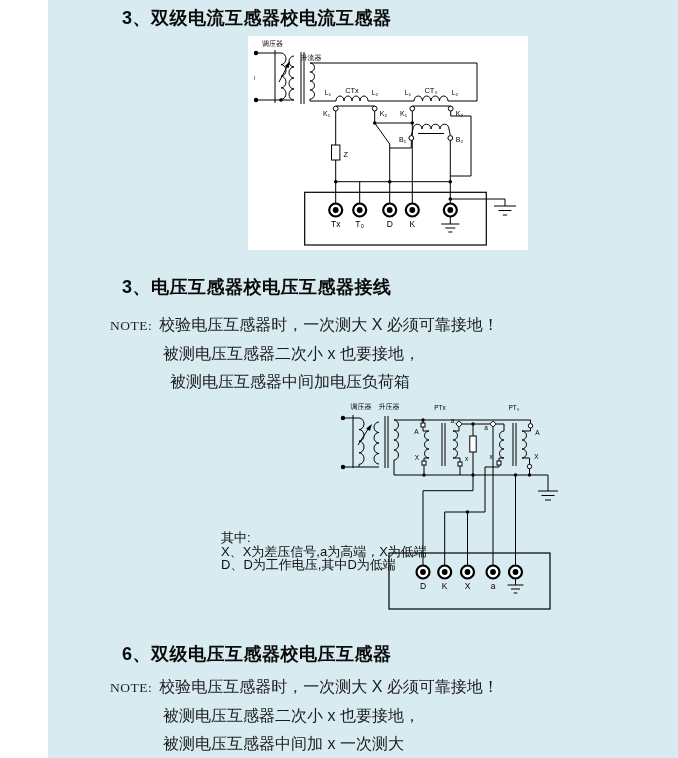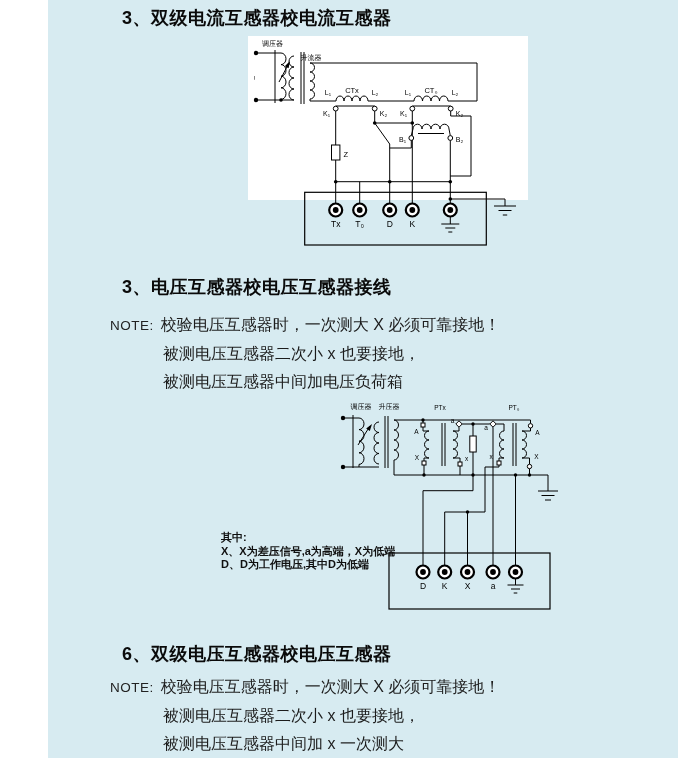--- a/index.html
+++ b/index.html
@@ -5,27 +5,27 @@
   html,body{margin:0;padding:0}
   .page{position:relative;width:678px;height:758px;background:#d7ebf1;
         font-family:"Liberation Sans","DejaVu Sans",sans-serif;color:#111;overflow:hidden}
   .heading{position:absolute;font-size:18px;font-weight:bold;letter-spacing:.5px;
            color:#0a0a0a;white-space:nowrap}
   .h3{left:74px;top:6px}
   .h4{left:74px;top:275px}
   .h5{left:74px;top:642px}
   .note-line{position:absolute;font-size:16px;color:#1c1c1c;white-space:nowrap;
              display:flex;align-items:baseline}
-  .note-prefix{font-family:Liberation Sans, sans-serif;
+  .note-prefix{font-family:Liberation Serif, serif;
                font-size:13.5px;margin-right:7px;letter-spacing:.5px;color:#222}
-  .n4l1{left:62px;top:315px}.n4l2{left:115px;top:344px}.n4l3{left:115px;top:372px}
+  .n4l1{left:62px;top:315px}.n4l2{left:115px;top:344px}.n4l3{left:122px;top:372px}
   .n5l1{left:62px;top:677px}.n5l2{left:115px;top:706px}.n5l3{left:115px;top:734px}
-  .diagram1{position:absolute;left:200px;top:36px;width:280px;height:164px;background:#ffffff}
+  .diagram1{position:absolute;left:200px;top:36px;width:280px;height:214px;background:#ffffff}
   .diagram2{position:absolute;left:285px;top:398px}
-  .side-note{position:absolute;left:173px;top:531px;font-size:11px;font-weight:bold;
+  .side-note{position:absolute;left:173px;top:531px;font-size:13px;font-weight:normal;
              line-height:13.5px;color:#101010;white-space:nowrap}
   svg .w{stroke:#000;stroke-width:1;fill:none}
   svg .box{stroke:#000;stroke-width:1.2;fill:none}
   svg .comp{stroke:#000;stroke-width:1;fill:#fff}
   svg .dot{fill:#000;stroke:none}
   svg .oc{stroke:#000;stroke-width:1;fill:#fff}
   svg .term-ring{stroke:#000;stroke-width:2.2;fill:#fff}
   svg .term-core{fill:#000;stroke:none}
   svg .arrowhead{fill:#000;stroke:none}
   svg text{fill:#000;font-family:"Liberation Sans","DejaVu Sans",sans-serif}

